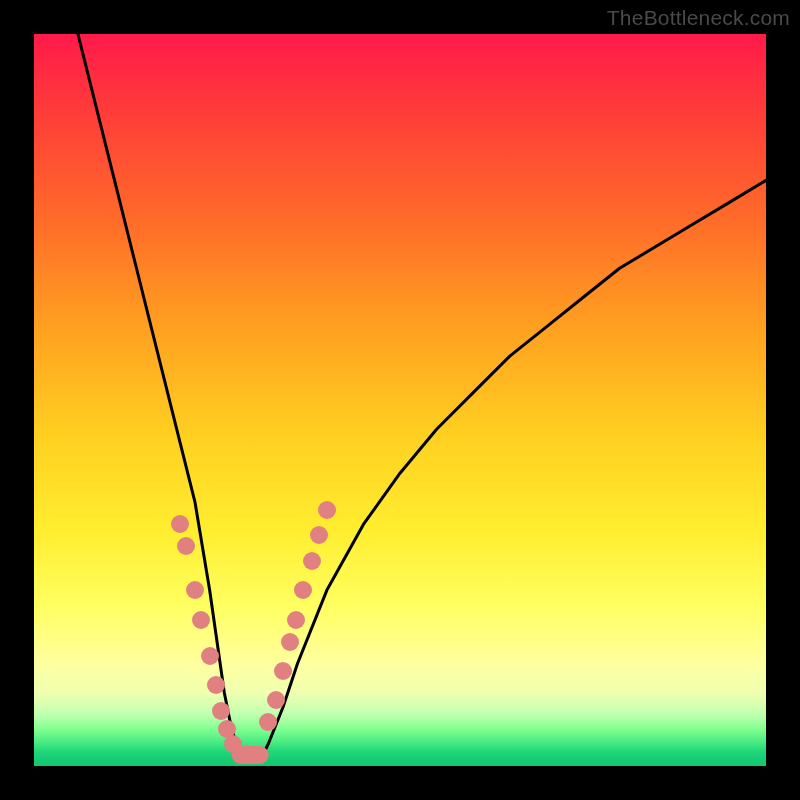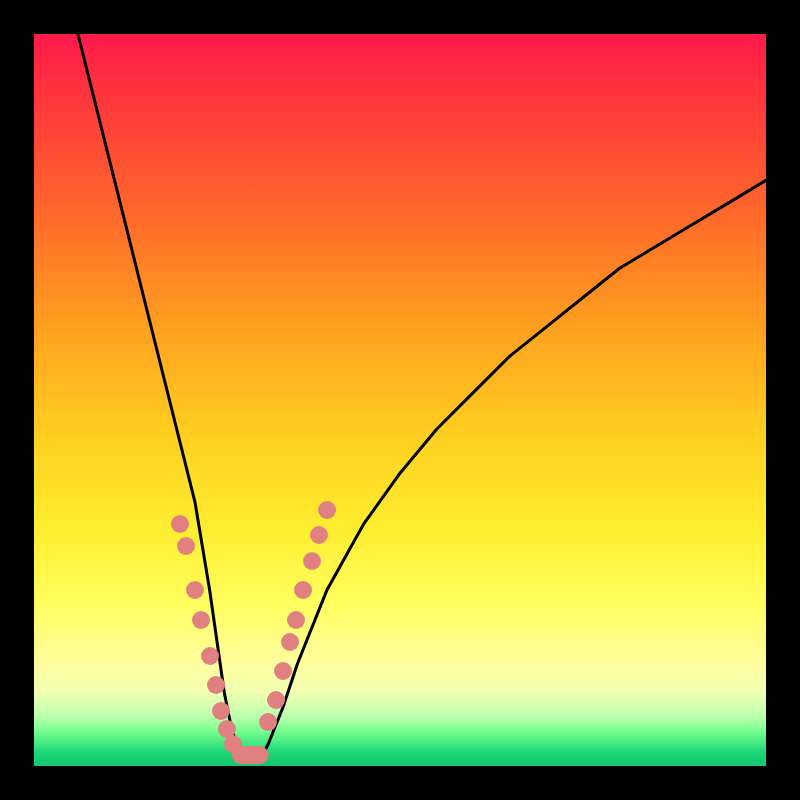--- a/index.html
+++ b/index.html
@@ -59,20 +59,21 @@
     border-radius: 9px;
     background: #e08080;
     transform: translate(-50%, -50%);
     z-index: 12;
   }
 </style>
 </head>
 <body>
 
 <div class="outer">
+  <div class="watermark">TheBottleneck.com</div>
   <div class="plot-area">
     <svg class="curve" viewBox="0 0 732 732" preserveAspectRatio="none">
       <path id="curve-path" fill="none" stroke="#000" stroke-width="3" stroke-linecap="round" stroke-linejoin="round" d="M43.92 0.00 L58.56 58.56 L73.20 117.12 L87.84 175.68 L102.48 234.24 L117.12 292.80 L131.76 351.36 L146.40 409.92 L161.04 468.48 L175.68 556.32 L183.00 607.56 L190.32 658.80 L197.64 695.40 L204.96 717.36 L212.28 724.68 L219.60 724.68 L226.92 724.68 L234.24 710.04 L248.88 673.44 L263.52 629.52 L292.80 556.32 L329.40 490.44 L366.00 439.20 L402.60 395.28 L439.20 358.68 L475.80 322.08 L512.40 292.80 L549.00 263.52 L585.60 234.24 L622.20 212.28 L658.80 190.32 L695.40 168.36 L732.00 146.40"></path>
     </svg>
     <div id="markers">
         <div class="dot" style="left: 146.4px; top: 490.44px;"></div>
         <div class="dot" style="left: 152.256px; top: 512.4px;"></div>
         <div class="dot" style="left: 161.04px; top: 556.32px;"></div>
         <div class="dot" style="left: 166.896px; top: 585.6px;"></div>
         <div class="dot" style="left: 175.68px; top: 622.2px;"></div>

